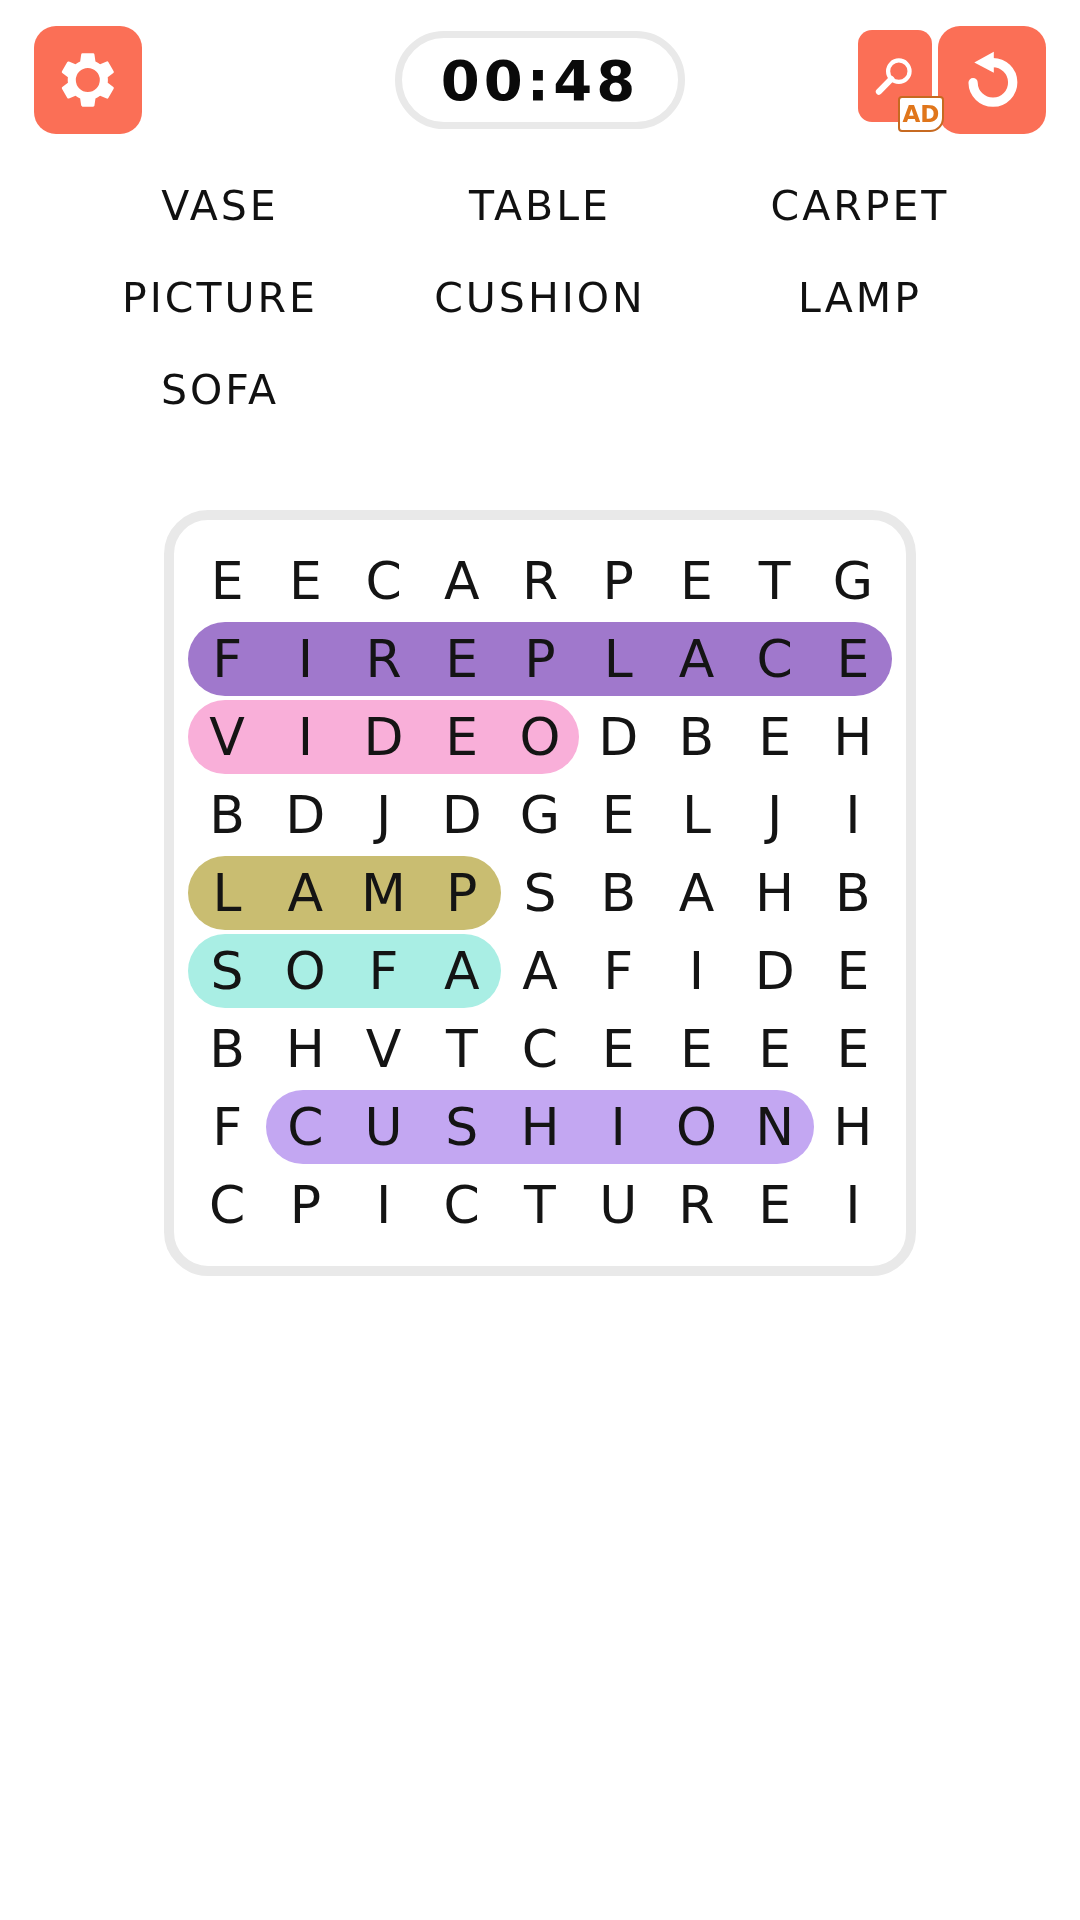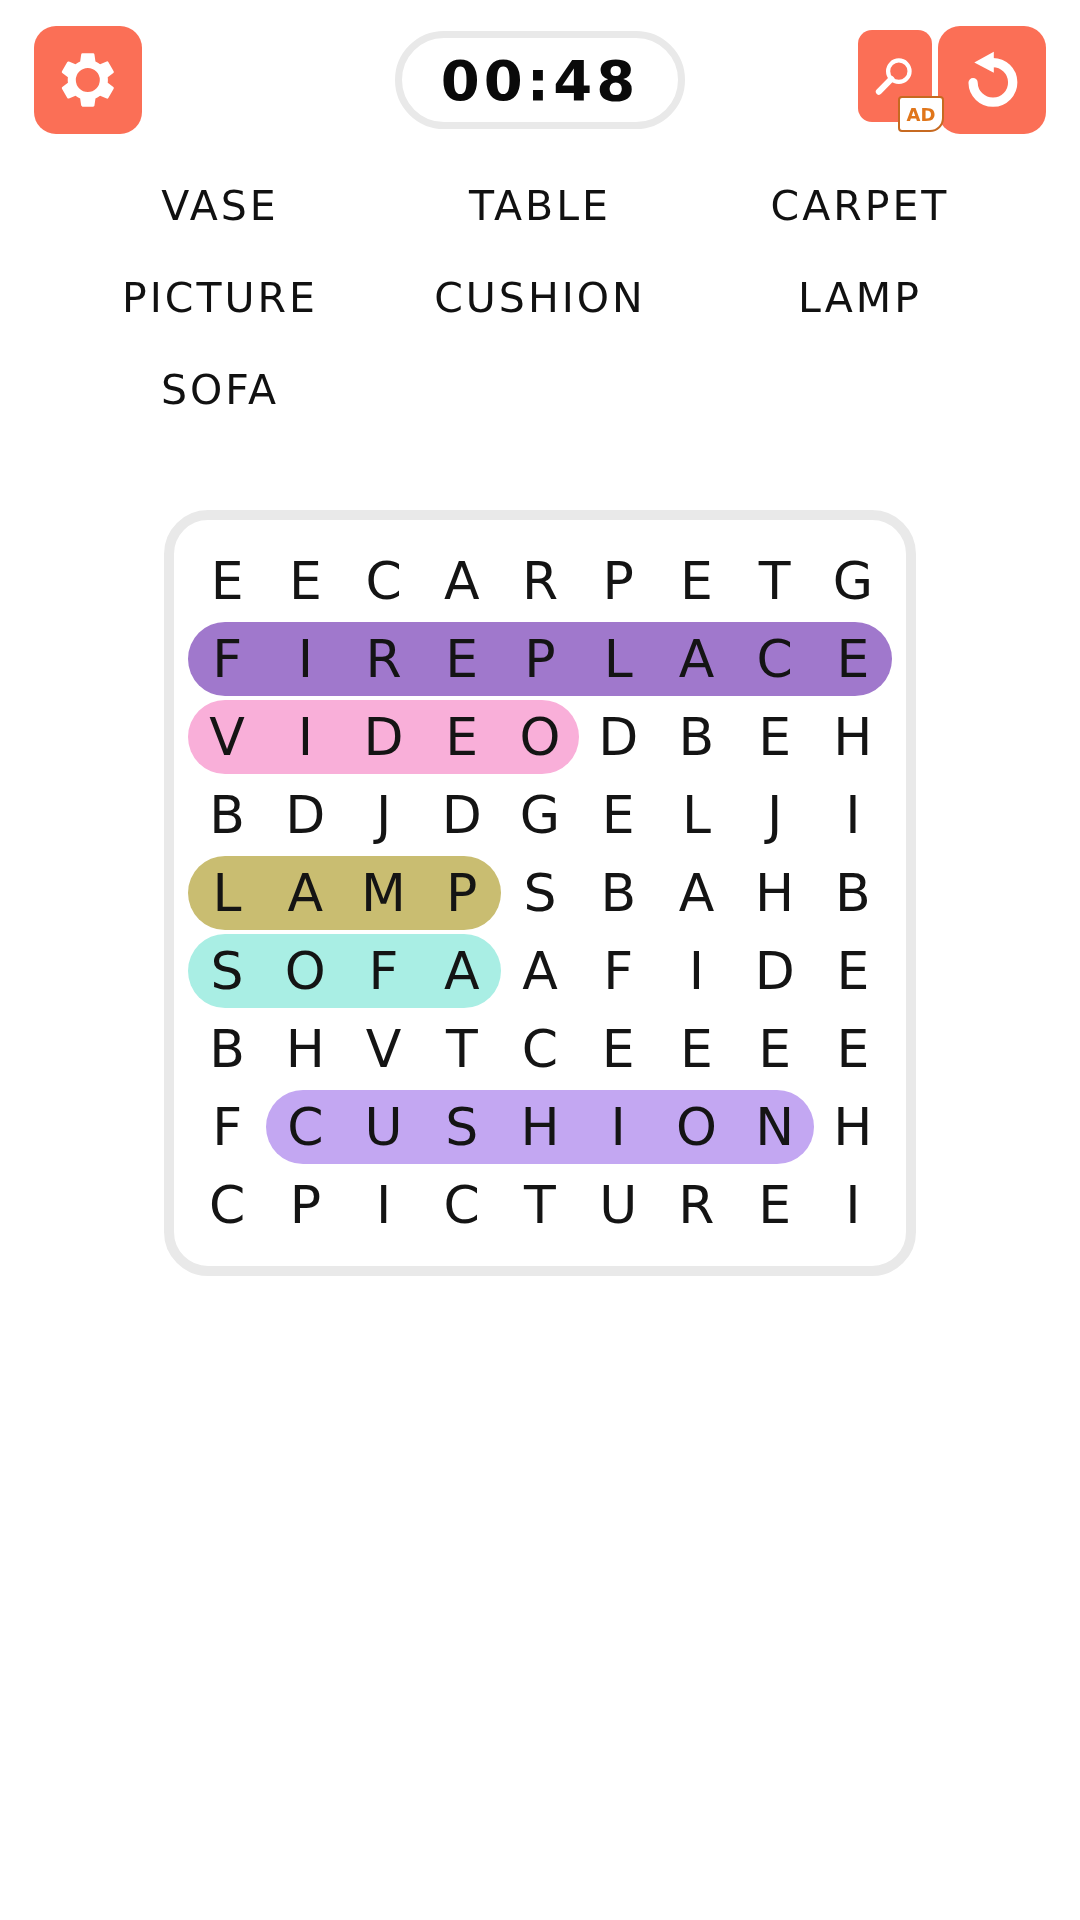--- a/index.html
+++ b/index.html
@@ -65,21 +65,21 @@
     cursor: pointer;
   }
   .ad-badge {
     position: absolute;
     right: -12px; bottom: -10px;
     width: 46px; height: 36px;
     background: #ffffff;
     border-radius: 4px 4px 14px 4px;
     border: 2px solid #c76a21;
     display: flex; align-items: center; justify-content: center;
-    font-size: 18px;
+    font-size: 23px;
     font-weight: bold;
     color: #e0761b;
     font-family: "DejaVu Sans", sans-serif;
   }
 
   
   .wordlist {
     margin-top: 18px;
     display: grid;
     grid-template-columns: repeat(3, 1fr);

